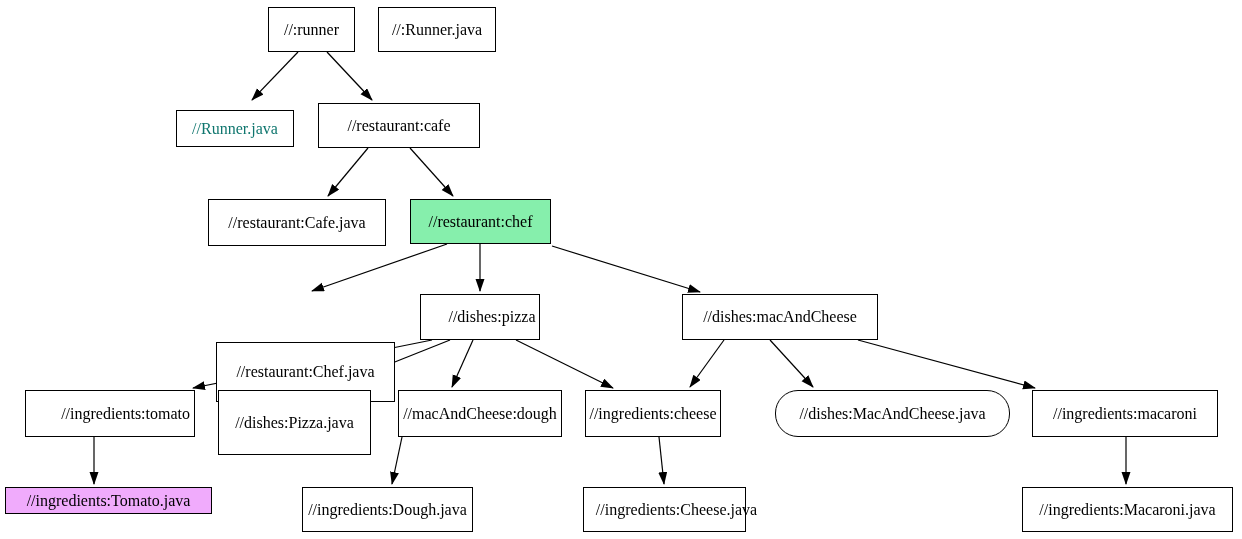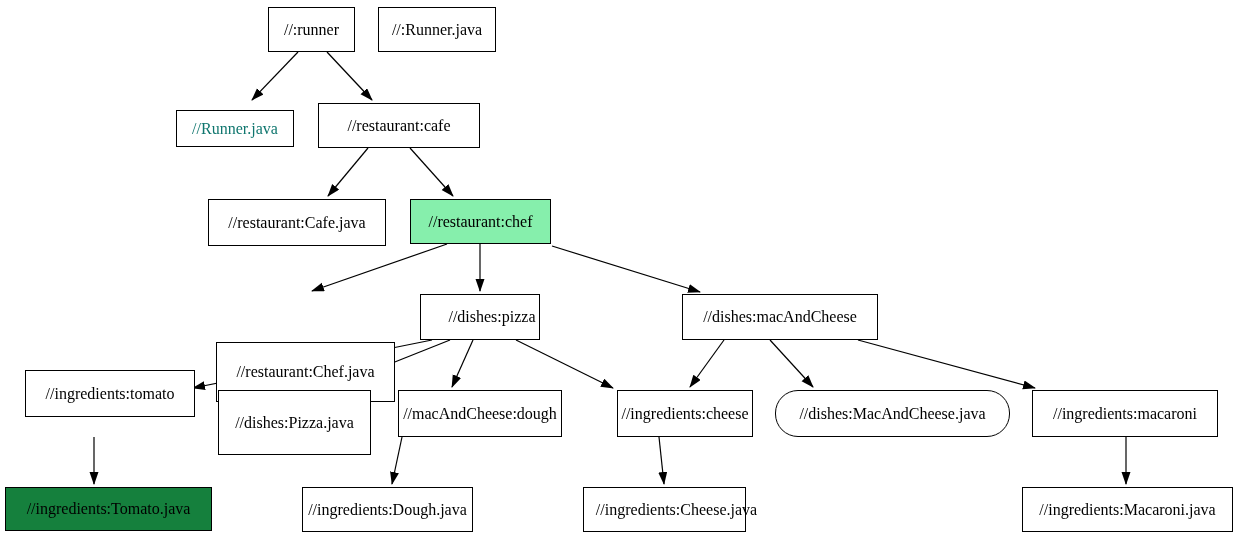--- a/index.html
+++ b/index.html
@@ -93,39 +93,39 @@
       </div>
       <div class="node" style="left: 216px; top: 294px; width: 179px; height: 60px; border-color: rgb(0, 0, 0); background: rgb(255, 255, 255); color: rgb(0, 0, 0); margin-top: 48px;">
         <span>//restaurant:Chef.java</span>
       </div>
       <div class="node" style="left: 420px; top: 294px; width: 120px; height: 46px; border-color: rgb(0, 0, 0); background: rgb(255, 255, 255); color: rgb(0, 0, 0); padding-left: 24px;">
         <span>//dishes:pizza</span>
       </div>
       <div class="node" style="left: 682px; top: 294px; width: 196px; height: 46px; border-color: rgb(0, 0, 0); background: rgb(255, 255, 255); color: rgb(0, 0, 0);">
         <span>//dishes:macAndCheese</span>
       </div>
-      <div class="node" style="left: 25px; top: 370px; width: 170px; height: 47px; border-color: rgb(0, 0, 0); background: rgb(255, 255, 255); color: rgb(0, 0, 0);">
+      <div class="node" style="left: 25px; top: 390px; width: 170px; height: 47px; border-color: rgb(0, 0, 0); background: rgb(255, 255, 255); color: rgb(0, 0, 0); justify-content: flex-end;">
         <span>//ingredients:tomato</span>
       </div>
       <div class="node" style="left: 218px; top: 390px; width: 153px; height: 65px; border-color: rgb(0, 0, 0); background: rgb(255, 255, 255); color: rgb(0, 0, 0);">
         <span>//dishes:Pizza.java</span>
       </div>
       <div class="node" style="left: 398px; top: 390px; width: 164px; height: 47px; border-color: rgb(0, 0, 0); background: rgb(255, 255, 255); color: rgb(0, 0, 0);">
         <span>//macAndCheese:dough</span>
       </div>
-      <div class="node" style="left: 585px; top: 390px; width: 136px; height: 47px; border-color: rgb(0, 0, 0); background: rgb(255, 255, 255); color: rgb(0, 0, 0); margin-left: 32px;">
+      <div class="node" style="left: 585px; top: 390px; width: 136px; height: 47px; border-color: rgb(0, 0, 0); background: rgb(255, 255, 255); color: rgb(0, 0, 0);">
         <span>//ingredients:cheese</span>
       </div>
       <div class="node" style="left: 775px; top: 390px; width: 235px; height: 47px; border-color: rgb(0, 0, 0); background: rgb(255, 255, 255); color: rgb(0, 0, 0); border-radius: 23px;">
         <span>//dishes:MacAndCheese.java</span>
       </div>
       <div class="node" style="left: 1032px; top: 390px; width: 186px; height: 47px; border-color: rgb(0, 0, 0); background: rgb(255, 255, 255); color: rgb(0, 0, 0);">
         <span>//ingredients:macaroni</span>
       </div>
-      <div class="node" style="left: 5px; top: 487px; width: 207px; height: 44px; border-color: rgb(0, 0, 0); background: #15803d; color: rgb(0, 0, 0);">
+      <div class="node" style="left: 5px; top: 487px; width: 207px; height: 27px; border-color: rgb(0, 0, 0); background: #f0abfc; color: rgb(0, 0, 0);">
         <span>//ingredients:Tomato.java</span>
       </div>
       <div class="node" style="left: 302px; top: 487px; width: 171px; height: 45px; border-color: rgb(0, 0, 0); background: rgb(255, 255, 255); color: rgb(0, 0, 0);">
         <span>//ingredients:Dough.java</span>
       </div>
       <div class="node" style="left: 583px; top: 487px; width: 163px; height: 45px; border-color: rgb(0, 0, 0); background: rgb(255, 255, 255); color: rgb(0, 0, 0); padding-left: 24px;">
         <span>//ingredients:Cheese.java</span>
       </div>
       <div class="node" style="left: 1022px; top: 487px; width: 211px; height: 45px; border-color: rgb(0, 0, 0); background: rgb(255, 255, 255); color: rgb(0, 0, 0);">
         <span>//ingredients:Macaroni.java</span>

